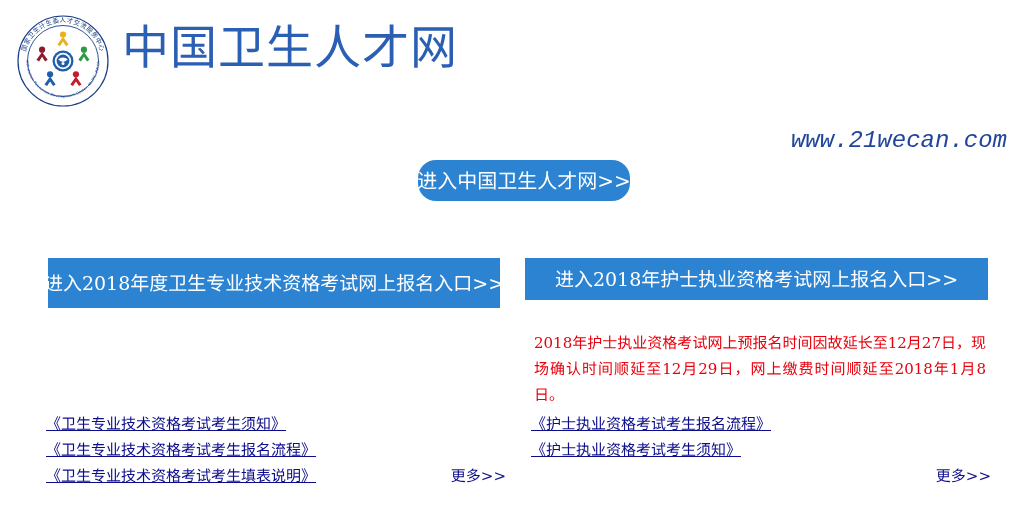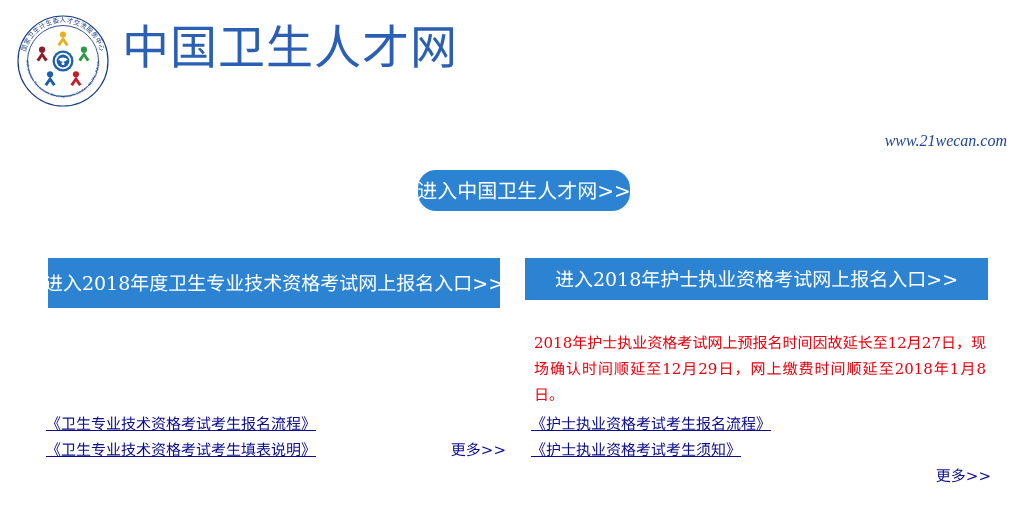--- a/index.html
+++ b/index.html
@@ -45,23 +45,23 @@
     letter-spacing: 1px;
     color: #2b5fb4;
     white-space: nowrap;
   }
 
   
   .site-url {
     position: absolute;
     right: 12px;
     top: 126px;
-    font-family: Liberation Serif, serif;
+    font-family: Liberation Mono, monospace;
     font-style: italic;
-    font-size: 16px;
+    font-size: 24px;
     line-height: 30px;
     color: #20459b;
     white-space: nowrap;
   }
 
   
   .btn {
     position: absolute;
     background: #2b83d2;
     color: #ffffff;
@@ -71,21 +71,21 @@
     display: flex;
     align-items: center;
     justify-content: center;
     white-space: nowrap;
     cursor: pointer;
     box-sizing: border-box;
     user-select: none;
   }
   .btn-main {
     left: 418px;
-    top: 170px;
+    top: 160px;
     width: 212px;
     height: 41px;
     font-size: 20px;
     border-radius: 18px;
   }
   .btn-left {
     left: 48px;
     top: 258px;
     width: 452px;
     height: 50px;
@@ -209,20 +209,23 @@
 <div class="btn btn-main">进入中国卫生人才网&gt;&gt;</div>
 
 <div class="btn btn-left">进入2018年度卫生专业技术资格考试网上报名入口&gt;&gt;</div>
 
 <div class="btn btn-right">进入2018年护士执业资格考试网上报名入口&gt;&gt;</div>
 
 <div class="notice">2018年护士执业资格考试网上预报名时间因故延长至12月27日，现场确认时间顺延至12月29日，网上缴费时间顺延至2018年1月8日。</div>
 
 <div class="links-col links-left">
   <div class="link-row">
+    <span class="doc-link">《卫生专业技术资格考试考生须知》</span>
+  </div>
+  <div class="link-row">
     <span class="doc-link">《卫生专业技术资格考试考生报名流程》</span>
   </div>
   <div class="link-row">
     <span class="doc-link">《卫生专业技术资格考试考生填表说明》</span>
     <span class="more-link">更多&gt;&gt;</span>
   </div>
 </div>
 
 <div class="links-col links-right">
   <div class="link-row">

